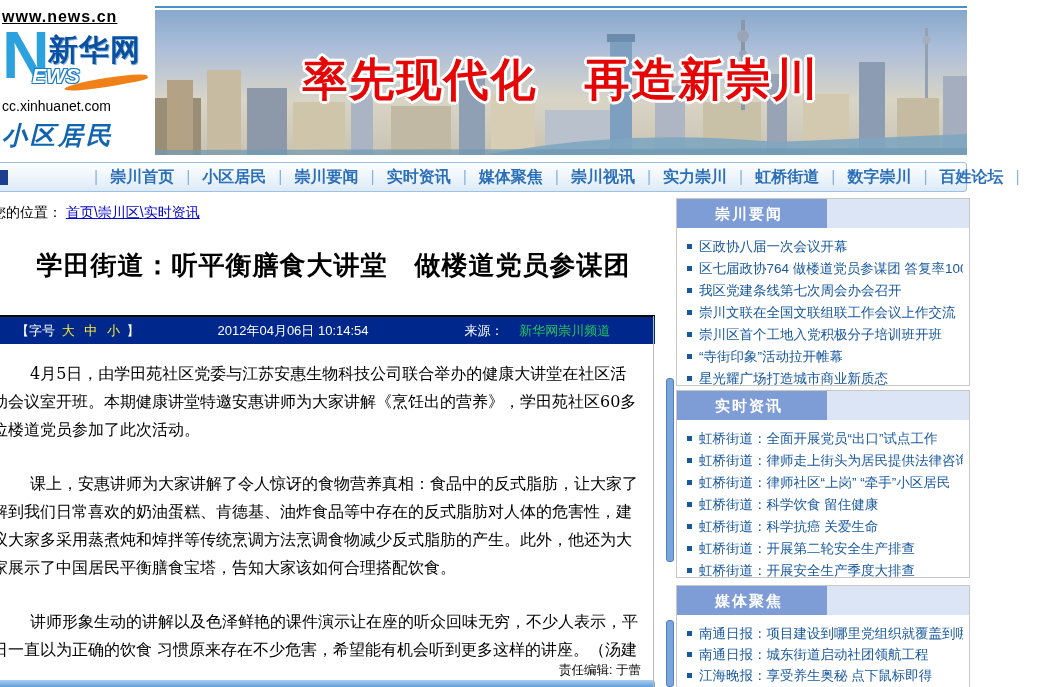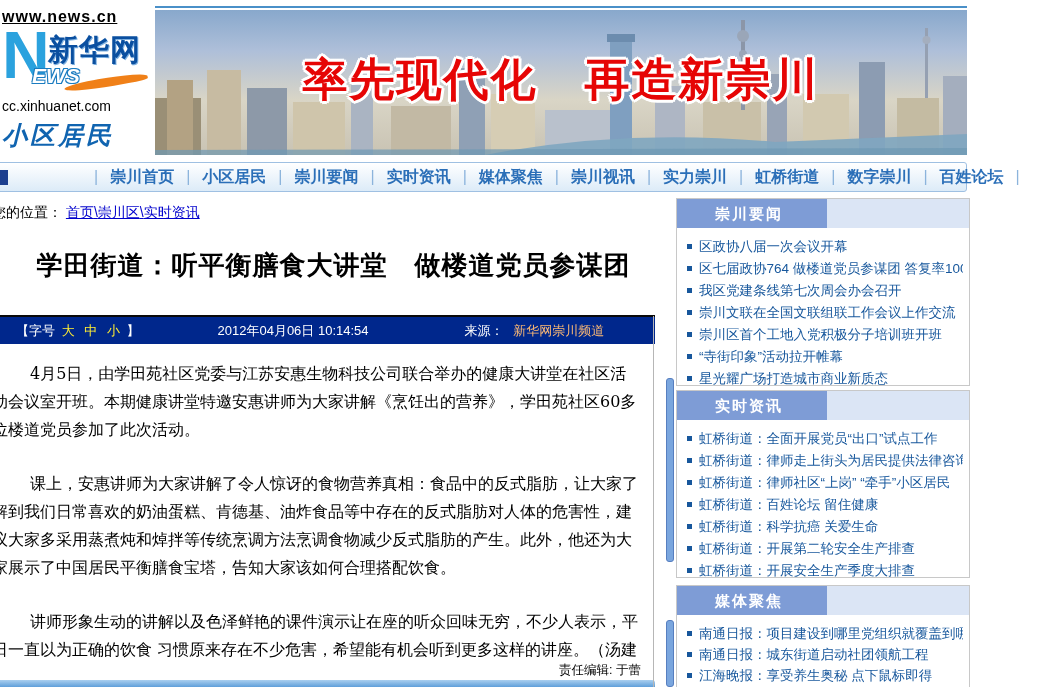--- a/index.html
+++ b/index.html
@@ -51,21 +51,21 @@
   
   .content{position:absolute;left:0;top:236px;width:669px;}
   .art-title{font-family:"DejaVu Serif",serif;font-size:26px;font-weight:bold;color:#000;
              text-align:center;padding:12px 8px 0 34px;letter-spacing:1px;}
   .toolbar{margin-top:32px;height:27px;background:#00278c;border-top:2px solid #0a0a0a;
            color:#fff;font-size:13px;display:flex;align-items:center;white-space:nowrap;}
   .tb-size{margin-left:30px;}
   .tb-size .yel{color:#ffee33;cursor:pointer;margin:0 3px;}
   .tb-date{margin-left:78px;}
   .tb-src{margin-left:96px;}
-  .tb-src .yel{color:#fdba74;cursor:pointer;margin-left:6px;}
+  .tb-src .yel{color:#22c55e;cursor:pointer;margin-left:12px;}
   .art-body{margin-top:16px;height:308px;overflow:hidden;font-family:"DejaVu Serif",serif;
             font-size:16px;line-height:28px;color:#000;padding:0 14px 0 6px;}
   .art-body p{margin:0 0 26px;text-indent:38px;}
   .editor{position:absolute;left:0;top:662px;width:655px;text-align:right;font-size:12.5px;color:#000;}
   .footer-bar{position:absolute;left:0;top:680px;width:669px;height:7px;
               background:linear-gradient(#aacfef,#5f9fda);border-radius:3px 3px 0 0;}
   .col-border{position:absolute;left:667px;top:316px;width:1px;height:371px;background:#b6b6b6;}
   .sb-thumb{position:absolute;left:680px;width:8px;box-sizing:border-box;background:#7aa6de;
             border:1px solid #577fc0;border-radius:3px;cursor:pointer;}
   .thumb-a{top:378px;height:184px;}
@@ -214,21 +214,21 @@
 
   <div class="box box-2">
     <div class="box-hdr">
       <span class="hdr-l">实时资讯</span>
       <span class="hdr-r"></span>
     </div>
     <ul>
       <li><span class="blt"></span><a>虹桥街道：全面开展党员“出口”试点工作</a></li>
       <li><span class="blt"></span><a>虹桥街道：律师走上街头为居民提供法律咨询</a></li>
       <li><span class="blt"></span><a>虹桥街道：律师社区“上岗” “牵手”小区居民</a></li>
-      <li><span class="blt"></span><a>虹桥街道：百姓论坛 留住健康</a></li>
+      <li><span class="blt"></span><a>虹桥街道：科学饮食 留住健康</a></li>
       <li><span class="blt"></span><a>虹桥街道：科学抗癌 关爱生命</a></li>
       <li><span class="blt"></span><a>虹桥街道：开展第二轮安全生产排查</a></li>
       <li><span class="blt"></span><a>虹桥街道：开展安全生产季度大排查</a></li>
     </ul>
   </div>
 
   <div class="box box-3">
     <div class="box-hdr">
       <span class="hdr-l">媒体聚焦</span>
       <span class="hdr-r"></span>

